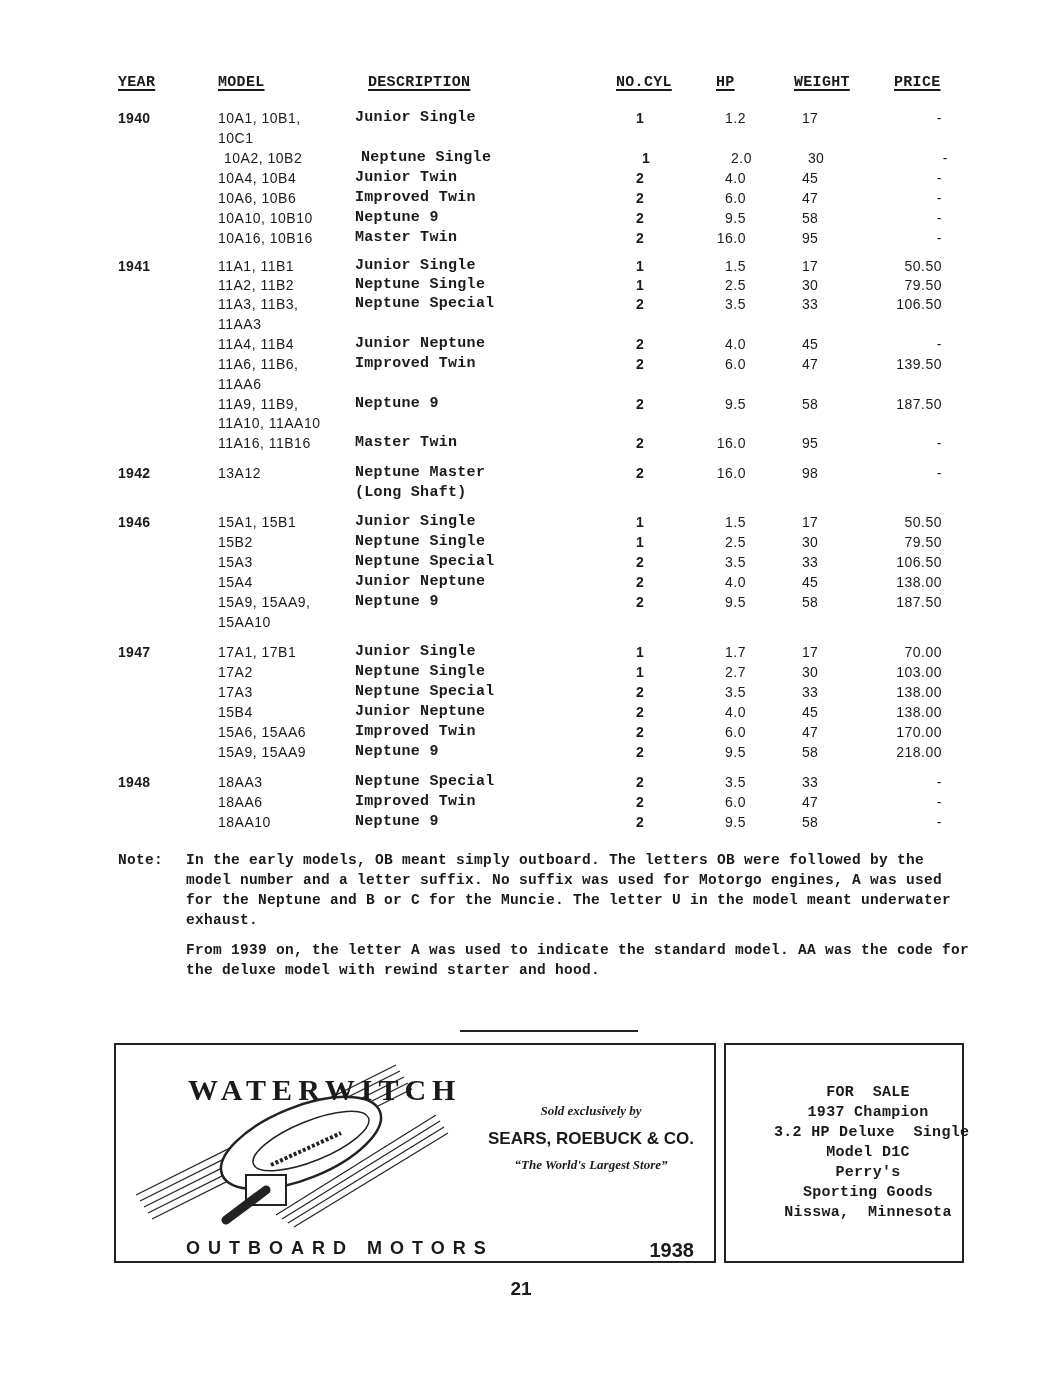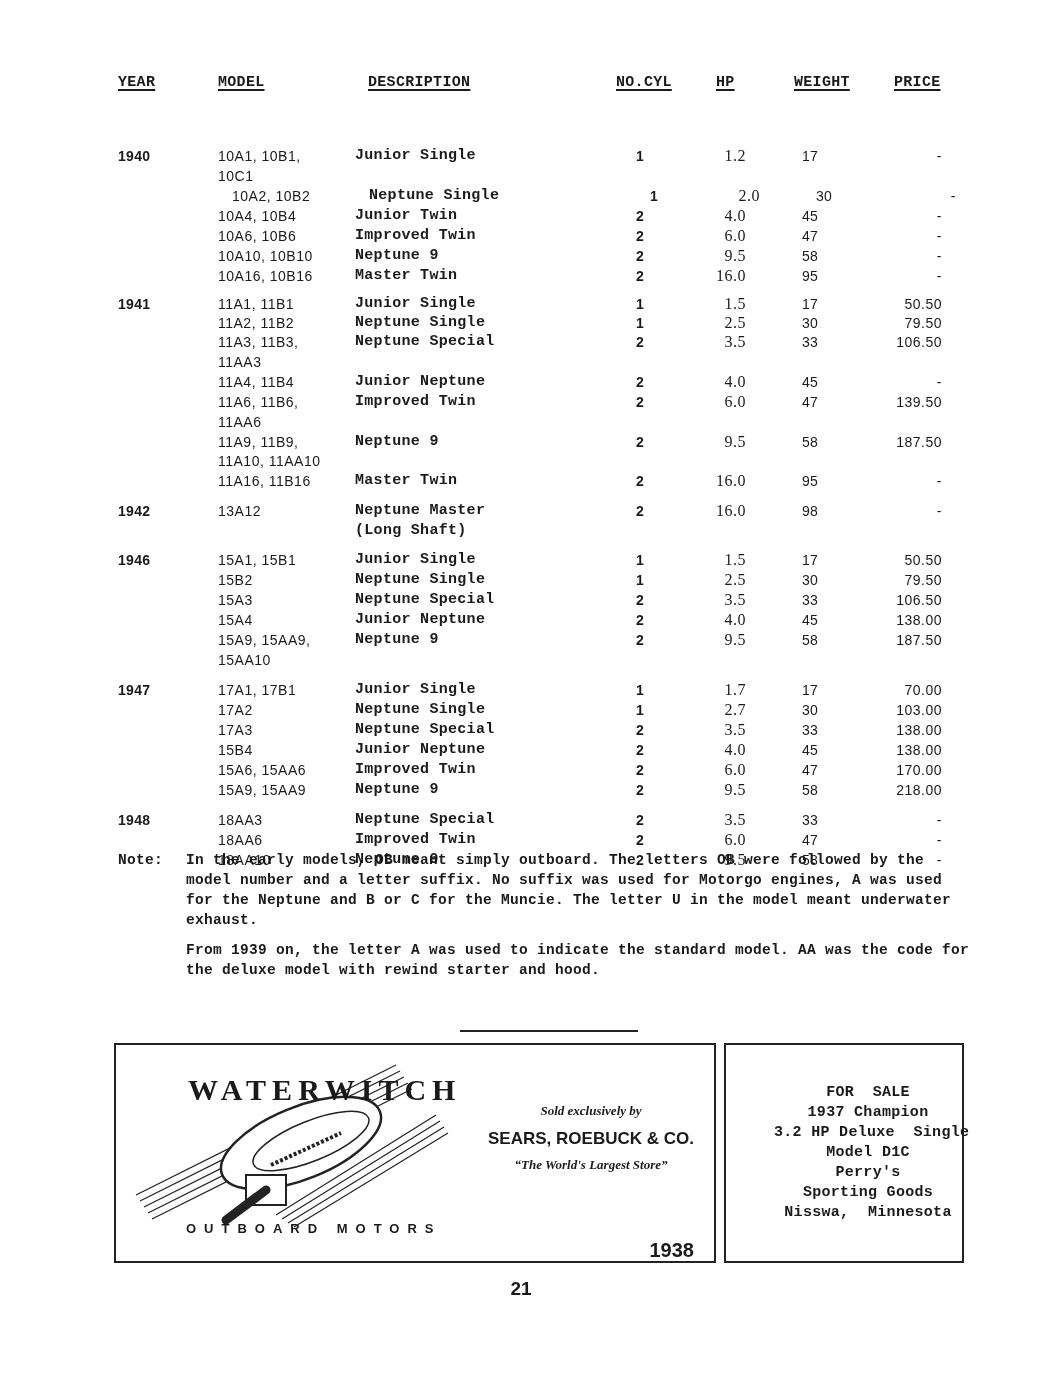--- a/index.html
+++ b/index.html
@@ -1,37 +1,37 @@
 <!DOCTYPE html>
 <html><head>
 <meta charset="utf-8">
 <style>
   html, body { margin: 0; padding: 0; background: #ffffff; }
   body { width: 1042px; height: 1392px; position: relative; overflow: hidden;
          font-family: "Liberation Mono", "DejaVu Sans Mono", monospace; color: #1a1a1a; }
   .page { position: absolute; left: 0; top: 0; width: 1042px; height: 1392px; }
   .tt { font-family: "Liberation Mono", "DejaVu Sans Mono", monospace; font-size: 15px; letter-spacing: 0.3px; }
   .hdr { position: absolute; top: 74px; font-size: 15px; text-decoration: underline; text-decoration-thickness: 2px; text-underline-offset: 3px; font-weight: bold; }
-  .row { position: absolute; height: 20px; line-height: 20px; margin-top: 38px; }
+  .row { position: absolute; height: 20px; line-height: 20px; }
   .cell { position: absolute; white-space: pre; font-size: 15px; }
   .c-year { left: 118px; font-family: "Liberation Sans", sans-serif; font-weight: bold; font-size: 14px; }
   .c-model { left: 218px; font-family: "Liberation Sans", sans-serif; font-size: 14px; letter-spacing: 0.5px; }
   .c-desc { left: 355px; font-weight: bold; }
   .c-cyl { left: 622px; width: 36px; text-align: center; font-family: "Liberation Sans", sans-serif; font-weight: bold; font-size: 14px; }
-  .c-hp { left: 690px; width: 56px; text-align: right; font-family: Liberation Serif, serif; font-size: 16px; letter-spacing: 0.5px; }
+  .c-hp { left: 690px; width: 56px; text-align: right; font-family: Liberation Sans, sans-serif; font-size: 14px; letter-spacing: 0.5px; }
   .c-wt { left: 790px; width: 40px; text-align: center; font-family: "Liberation Sans", sans-serif; font-size: 14px; }
   .c-price { left: 860px; width: 82px; text-align: right; font-family: "Liberation Sans", sans-serif; font-size: 14px; letter-spacing: 0.5px; }
   .notes { position: absolute; left: 118px; top: 850px; width: 860px; font-size: 14.5px; line-height: 20px; font-weight: bold; }
   .note-label { position: absolute; left: 0; top: 0; }
   .note-body { position: absolute; left: 68px; width: 790px; }
   .note-body p { margin: 0 0 10px 0; }
   .note-rule { position: absolute; left: 460px; top: 1030px; width: 178px; height: 2px; background: #222; }
   .ad { position: absolute; left: 114px; top: 1043px; width: 602px; height: 220px; border: 2px solid #222; box-sizing: border-box; }
   .ad-brand { position: absolute; left: 72px; top: 28px; font-family: "Liberation Serif", serif; font-weight: bold; font-size: 30px; letter-spacing: 6px; }
-  .ad-footer { position: absolute; left: 70px; top: 176px; font-family: "Liberation Sans", sans-serif; font-weight: bold; font-size: 13px; letter-spacing: 8px; }
+  .ad-footer { position: absolute; left: 70px; top: 193px; font-family: "Liberation Sans", sans-serif; font-weight: bold; font-size: 18px; letter-spacing: 8px; }
   .ad-year { position: absolute; right: 20px; top: 194px; font-family: "Liberation Sans", sans-serif; font-weight: bold; font-size: 20px; }
   .ad-sold { position: absolute; left: 355px; top: 58px; width: 240px; text-align: center; font-family: "Liberation Serif", serif; font-style: italic; font-weight: bold; font-size: 13px; }
   .ad-sears { position: absolute; left: 355px; top: 84px; width: 240px; text-align: center; font-family: "Liberation Sans", sans-serif; font-size: 17px; font-weight: bold; }
   .ad-slogan { position: absolute; left: 355px; top: 112px; width: 240px; text-align: center; font-family: "Liberation Serif", serif; font-style: italic; font-weight: bold; font-size: 13px; }
   .ad-art { position: absolute; left: 10px; top: 10px; width: 330px; height: 180px; }
   .sale { position: absolute; left: 724px; top: 1043px; width: 240px; height: 220px; border: 2px solid #222; box-sizing: border-box; }
   .sale-lines { position: absolute; left: 0; top: 38px; width: 236px; text-align: center; font-size: 15px; line-height: 20px; font-weight: bold; }
   .sale-lines div { white-space: pre; padding-left: 48px; }
   .pagenum { position: absolute; left: 0; width: 1042px; top: 1278px; text-align: center; font-family: "Liberation Sans", sans-serif; font-weight: bold; font-size: 19px; }
 </style>
@@ -60,21 +60,21 @@
       </div>
       <div class="row" style="top: 128px; left: 0px; width: 1042px;">
         <span class="cell tt c-year"></span>
         <span class="cell tt c-model">10C1</span>
         <span class="cell tt c-desc"></span>
         <span class="cell tt c-cyl"></span>
         <span class="cell tt c-hp"></span>
         <span class="cell tt c-wt"></span>
         <span class="cell tt c-price"></span>
       </div>
-      <div class="row" style="top: 148px; left: 14px; width: 858px;">
+      <div class="row" style="top: 148px; left: 6px; width: 858px;">
         <span class="cell tt c-year"></span>
         <span class="cell tt c-model">10A2, 10B2</span>
         <span class="cell tt c-desc">Neptune Single</span>
         <span class="cell tt c-cyl">1</span>
         <span class="cell tt c-hp">2.0</span>
         <span class="cell tt c-wt">30</span>
         <span class="cell tt c-price">-</span>
       </div>
       <div class="row" style="top: 168px; left: 0px; width: 1042px;">
         <span class="cell tt c-year"></span>

